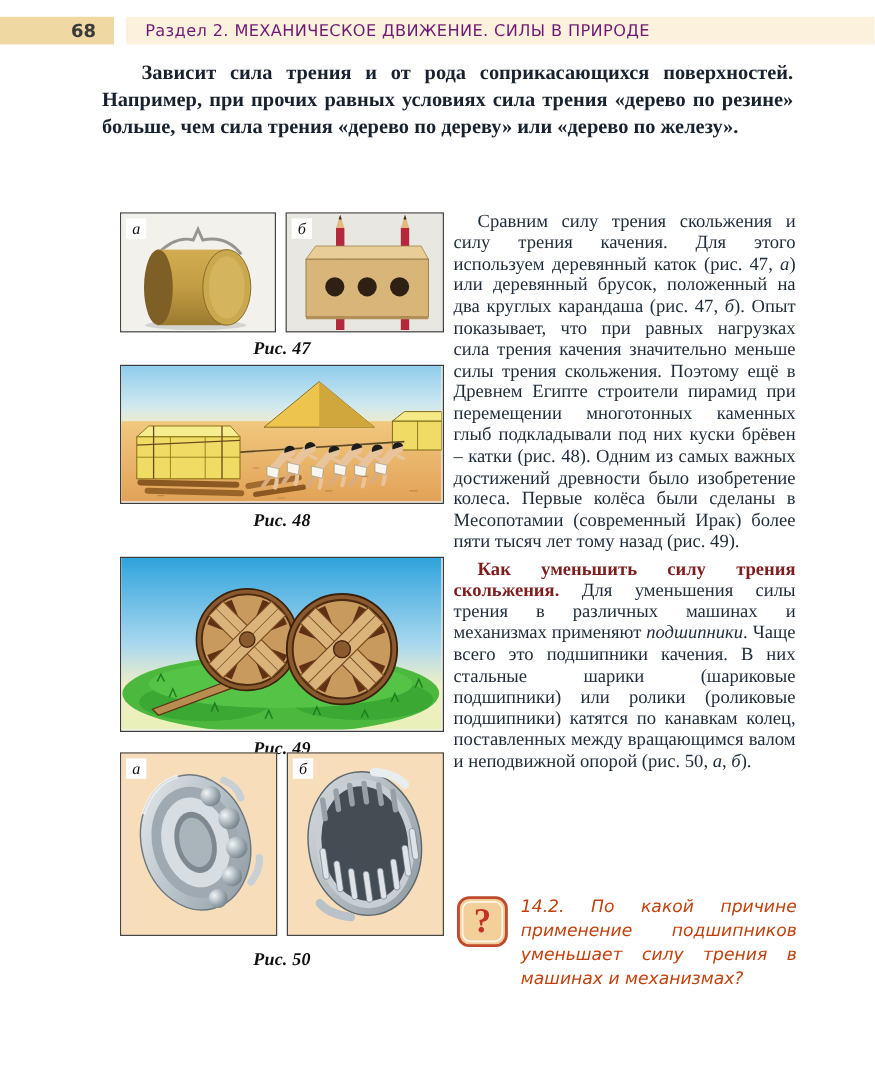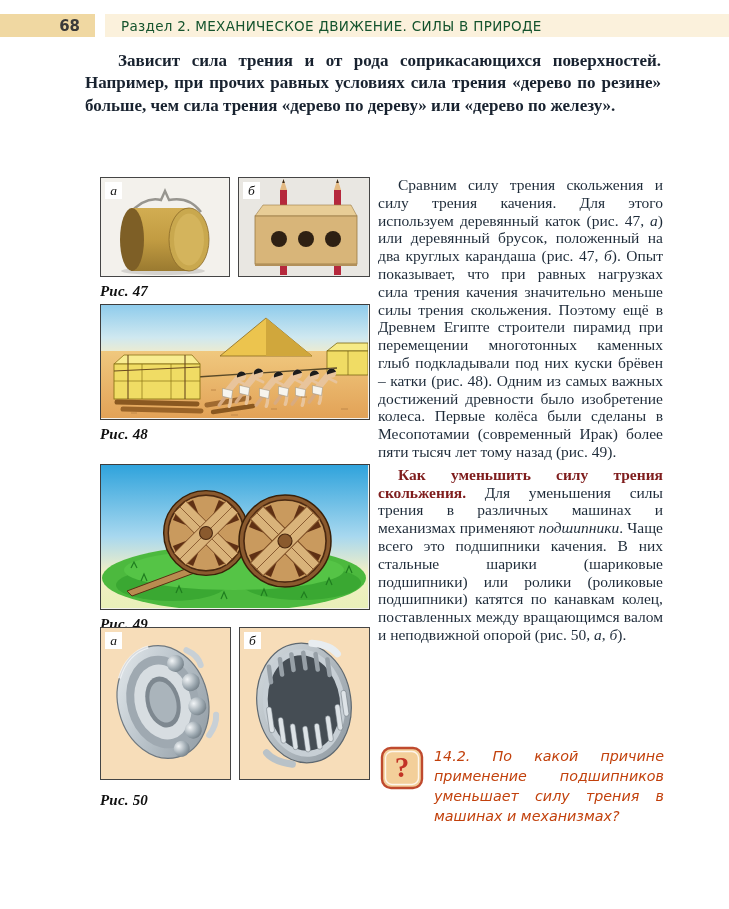--- a/index.html
+++ b/index.html
@@ -5,35 +5,35 @@
   html,body{margin:0;padding:0;background:#ffffff;}
   .page{position:relative;width:729px;height:909px;background:#ffffff;overflow:hidden;
         font-family:"Liberation Serif","DejaVu Serif",serif;color:#1e2b39;}
 
   
   .hdr-num{position:absolute;left:0;top:14px;width:95px;height:23px;background:#f0d8a2;
            display:flex;align-items:center;justify-content:flex-end;padding-right:15px;box-sizing:border-box;
            font-family:"DejaVu Sans","Liberation Sans",sans-serif;font-weight:bold;font-size:15px;color:#3a3a3a;}
   .hdr-title{position:absolute;left:105px;top:14px;right:0;height:23px;background:#fbf1dc;
            display:flex;align-items:center;padding-left:16px;box-sizing:border-box;
-           font-family:"DejaVu Sans","Liberation Sans",sans-serif;font-size:13.5px;color:#14532d;letter-spacing:.3px;}
+           font-family:"DejaVu Sans","Liberation Sans",sans-serif;font-size:13.5px;color:#701a75;letter-spacing:.3px;}
 
   
   .intro{position:absolute;left:85px;top:50px;width:576px;font-weight:bold;font-size:17px;
          line-height:22.4px;text-align:justify;color:#18222f;}
   .intro p{margin:0;text-indent:33px;}
 
   
   .figblock{position:absolute;left:100px;}
   .photorow{display:flex;gap:8px;}
   .pframe{position:relative;border:1.5px solid #454545;box-sizing:border-box;background:#f3f2ee;}
   .plabel{position:absolute;left:4px;top:4px;width:17px;height:17px;background:#ffffff;
           display:flex;align-items:center;justify-content:center;
           font-style:italic;font-size:13.5px;color:#111;z-index:3;}
-  .figcap{font-weight:bold;font-style:italic;font-size:15px;color:#101010;margin-top:6px;letter-spacing:.2px;}
+  .figcap{font-weight:bold;font-style:italic;font-size:15px;color:#101010;margin-top:6px;letter-spacing:.2px;text-align:center;}
   .pframe svg{display:block;}
 
   
   .col{position:absolute;left:378px;top:176px;width:285px;font-size:15.5px;line-height:17.8px;
        text-align:justify;color:#1e2b39;}
   .col p{margin:0 0 5px 0;text-indent:20px;}
   .it{font-style:italic;}
   .lead-blue{font-weight:bold;color:#7f1d1d;}
 
   

